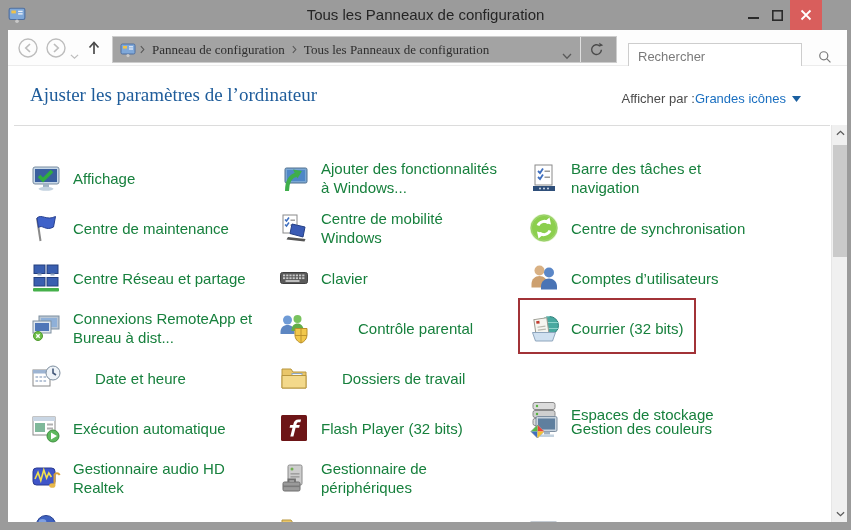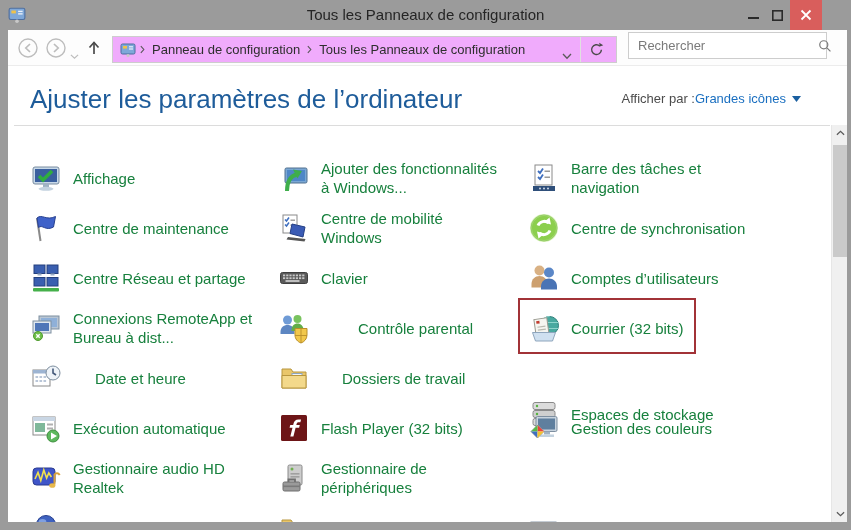--- a/index.html
+++ b/index.html
@@ -14,37 +14,37 @@
   .btn-min{left:742px;width:22px;}
   .btn-max{left:766px;width:22px;}
   .btn-close{left:790px;width:32px;background:var(--close-red,#d95e5c);}
 
   
   .navbar{position:absolute;left:8px;top:30px;width:839px;height:36px;background:#fdfdfd;border-bottom:1px solid #ececec;}
   .navbtn{position:absolute;top:8px;width:20px;height:20px;}
   .nav-back{left:10px;} .nav-fwd{left:38px;}
   .nav-chevron{position:absolute;left:62px;top:15px;width:9px;height:6px;}
   .nav-up{position:absolute;left:78px;top:10px;width:16px;height:16px;}
-  .addressbar{position:absolute;left:104px;top:6px;width:505px;height:27px;background:#f0abfc;border:1px solid #cdcdcd;display:flex;align-items:center;padding:0 4px;}
+  .addressbar{position:absolute;left:104px;top:6px;width:505px;height:27px;background:#a3a3a3;border:1px solid #cdcdcd;display:flex;align-items:center;padding:0 4px;font-family:Liberation Serif, serif;}
   .addressbar .cp-ic{width:16px;height:16px;margin:0 3px 0 3px;flex:0 0 auto;}
   .crumbs{display:flex;align-items:center;font-size:13px;color:#2e2e2e;white-space:nowrap;overflow:hidden;flex:1;}
   .crumb{padding:0 6px;cursor:default;}
   .crumb-sep{width:5px;height:9px;margin:0 1px;flex:0 0 auto;}
   .addr-right{display:flex;align-items:center;flex:0 0 auto;}
   .addr-dd{width:10px;height:7px;margin:0 8px;}
   .addr-div{width:1px;height:25px;background:#e0e0e0;}
   .refresh{width:15px;height:15px;margin:0 8px;}
-  .searchbox{position:absolute;left:620px;top:2px;width:199px;height:27px;background:#fff;border:1px solid #cdcdcd;display:flex;align-items:center;}
+  .searchbox{position:absolute;left:620px;top:13px;width:174px;height:27px;background:#fff;border:1px solid #cdcdcd;display:flex;align-items:center;}
   .searchbox input{flex:1;border:none;outline:none;font-family:inherit;font-size:13px;color:#333;padding:0 0 0 9px;background:transparent;}
   .searchbox input::placeholder{color:#7a7a7a;opacity:1;}
   .search-ic{width:14px;height:14px;margin:0 9px 0 4px;flex:0 0 auto;}
 
   
   .main{position:absolute;left:8px;top:66px;width:839px;height:456px;background:#fff;overflow:hidden;}
-  .page-title{position:absolute;left:22px;top:18px;font-size:26px;color:var(--hdr-blue,#1e5c9a);}
+  .page-title{position:absolute;left:22px;top:18px;font-size:19px;color:var(--hdr-blue,#1e5c9a);font-family:Liberation Serif, serif;}
   .viewby{position:absolute;right:46px;top:25px;font-size:13px;color:#4b4b4b;display:flex;align-items:center;gap:0;}
   .viewval{color:var(--link-blue,#1a6fc0);display:flex;align-items:center;gap:6px;cursor:default;}
   .viewval svg{width:9px;height:6px;}
   .divider{position:absolute;left:6px;right:17px;top:59px;height:1px;background:#dcdcdc;}
 
   .grid{position:absolute;left:0;top:0;width:100%;height:100%;}
   .item{position:absolute;height:50px;display:flex;align-items:center;gap:11px;cursor:default;}
   .item .ic{width:32px;height:32px;flex:0 0 auto;display:block;}
   .item .ic svg{width:32px;height:32px;display:block;}
   .item .lbl{font-size:15px;line-height:19px;color:var(--green,#17803d);white-space:pre-line;}

